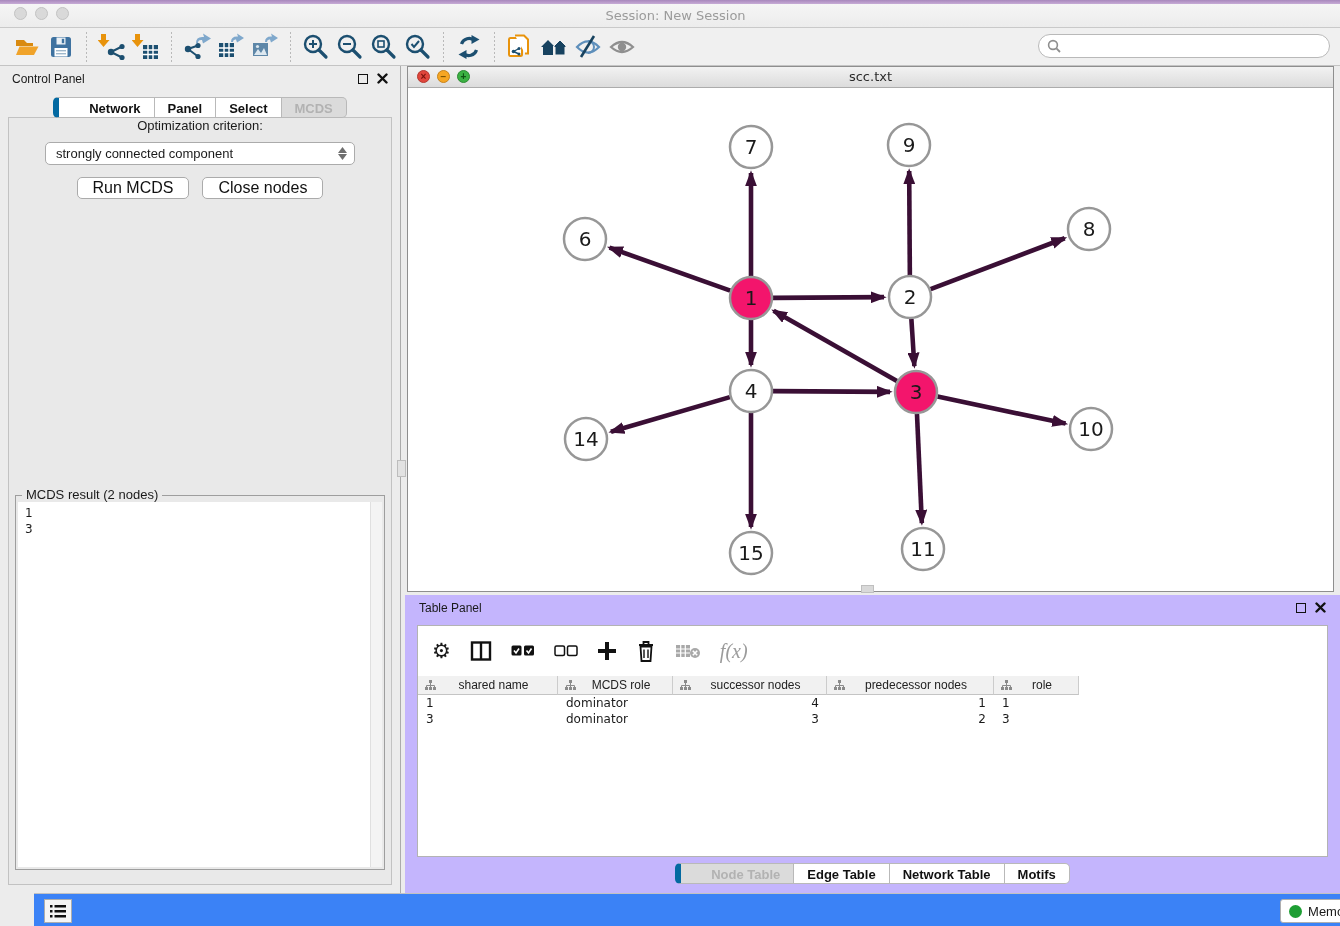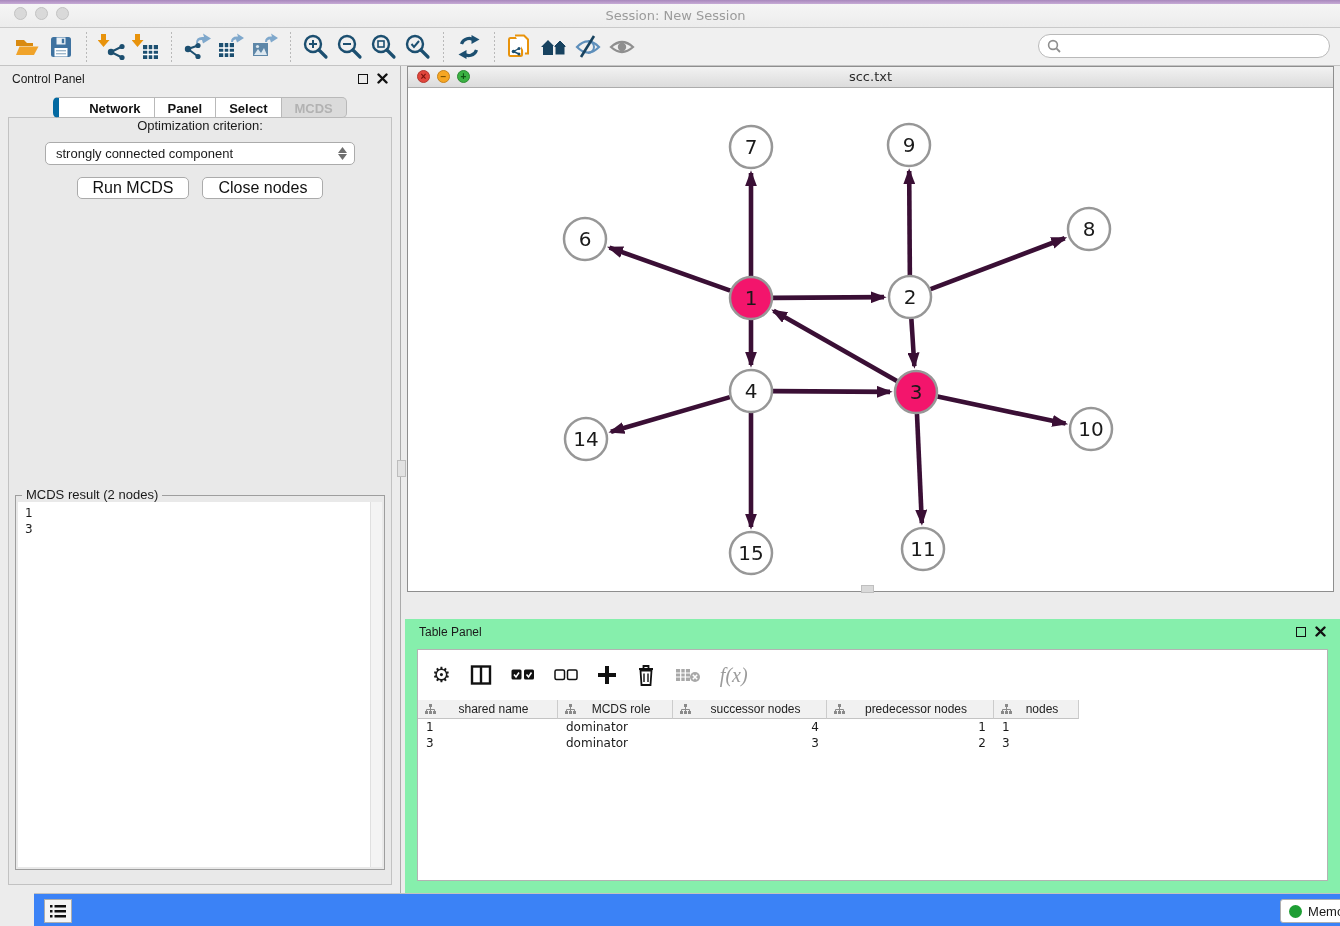--- a/index.html
+++ b/index.html
@@ -67,21 +67,21 @@
   .traffic { position:absolute; left:9px; top:3px; display:flex; gap:7px; }
   .tl { width:13px; height:13px; border-radius:50%; display:flex; align-items:center; justify-content:center;
     font-size:10px; font-weight:700; line-height:1; }
   .tl-close { background:#E0463C; border:1px solid #B5372F; color:#7A120C; }
   .tl-min { background:#F6A623; border:1px solid #C8831A; color:#7A5200; }
   .tl-max { background:#3BB143; border:1px solid #2C8A33; color:#0E5413; }
   .frame-title { text-align:center; font-size:13px; color:#2b2b2b; line-height:20px; font-family:"DejaVu Sans", sans-serif;}
   .graph-canvas { position:relative; width:925px; height:503px; background:#FFF; }
 
   
-  .table-panel { position:absolute; left:405px; top:595px; width:935px; height:298px; background:#86efac;margin-top:24px; }
+  .table-panel { position:absolute; left:405px; top:595px; width:935px; height:298px; background:#c4b5fd; }
   .tp-header { height:26px; display:flex; align-items:center; padding:0 14px; }
   .tp-box { position:absolute; left:12px; right:12px; top:30px; height:232px; background:#FFF; border:1px solid #B3B3B3; }
   .tp-toolbar { height:50px; display:flex; align-items:center; padding-left:14px; gap:19px; }
   .tp-tool { display:flex; align-items:center; justify-content:center; height:26px; }
   .gear-glyph { font-size:21px; color:#1a1a1a; font-family:"DejaVu Sans", sans-serif; line-height:1; }
   .fx-label { font-family:"Liberation Serif", serif; font-style:italic; font-size:20px; color:#9B9B9B; }
   .ttable { width:100%; }
   .thead { display:flex; height:19px; }
   .th { position:relative; background:#F1F1F1; border-right:1px solid #CCCCCC; border-bottom:1px solid #C4C4C4;
     display:flex; align-items:center; justify-content:center; font-size:12px; color:#222; }
@@ -474,41 +474,47 @@
             <div class="th" style="width: 85px;">
               <svg class="tree-ico" width="11" height="11" viewBox="0 0 11 11">
                 <g fill="#8A8A8A">
                   <rect x="4" y="0" width="3" height="3"></rect>
                   <rect x="0" y="7" width="3" height="3"></rect>
                   <rect x="4" y="7" width="3" height="3"></rect>
                   <rect x="8" y="7" width="3" height="3"></rect>
                   <path d="M5.5,3 v2 M1.5,7 v-1.5 h8 V7 M5.5,5 v2" stroke="#8A8A8A" stroke-width="1" fill="none"></path>
                 </g>
               </svg>
-              <span style="padding-left:12px">nodes</span>
+              <span style="padding-left:12px">role</span>
             </div>
           </div>
         <div id="table-body">
             <div class="tr">
               <div class="td" style="width: 140px; text-align: left;">1</div>
               <div class="td" style="width: 115px; text-align: left;">dominator</div>
               <div class="td" style="width: 154px; text-align: right;">4</div>
               <div class="td" style="width: 167px; text-align: right;">1</div>
               <div class="td" style="width: 85px; text-align: left;">1</div>
             </div>
             <div class="tr">
               <div class="td" style="width: 140px; text-align: left;">3</div>
               <div class="td" style="width: 115px; text-align: left;">dominator</div>
               <div class="td" style="width: 154px; text-align: right;">3</div>
               <div class="td" style="width: 167px; text-align: right;">2</div>
               <div class="td" style="width: 85px; text-align: left;">3</div>
             </div>
           </div>
       </div>
     </div>
+    <div class="tp-tabs"><span class="seg" id="tp-tabs">
+          <span class="tab active">Node Table</span>
+          <span class="tab">Edge Table</span>
+          <span class="tab">Network Table</span>
+          <span class="tab">Motifs</span>
+        </span></div>
   </div>
 
   <div class="statusbar">
     <div class="status-left-btn">
       <svg width="16" height="15" viewBox="0 0 16 15">
           <g fill="#111">
             <rect x="0" y="1" width="2.5" height="2.5"></rect>
             <rect x="4.5" y="1" width="11.5" height="2.5"></rect>
             <rect x="0" y="6" width="2.5" height="2.5"></rect>
             <rect x="4.5" y="6" width="11.5" height="2.5"></rect>

